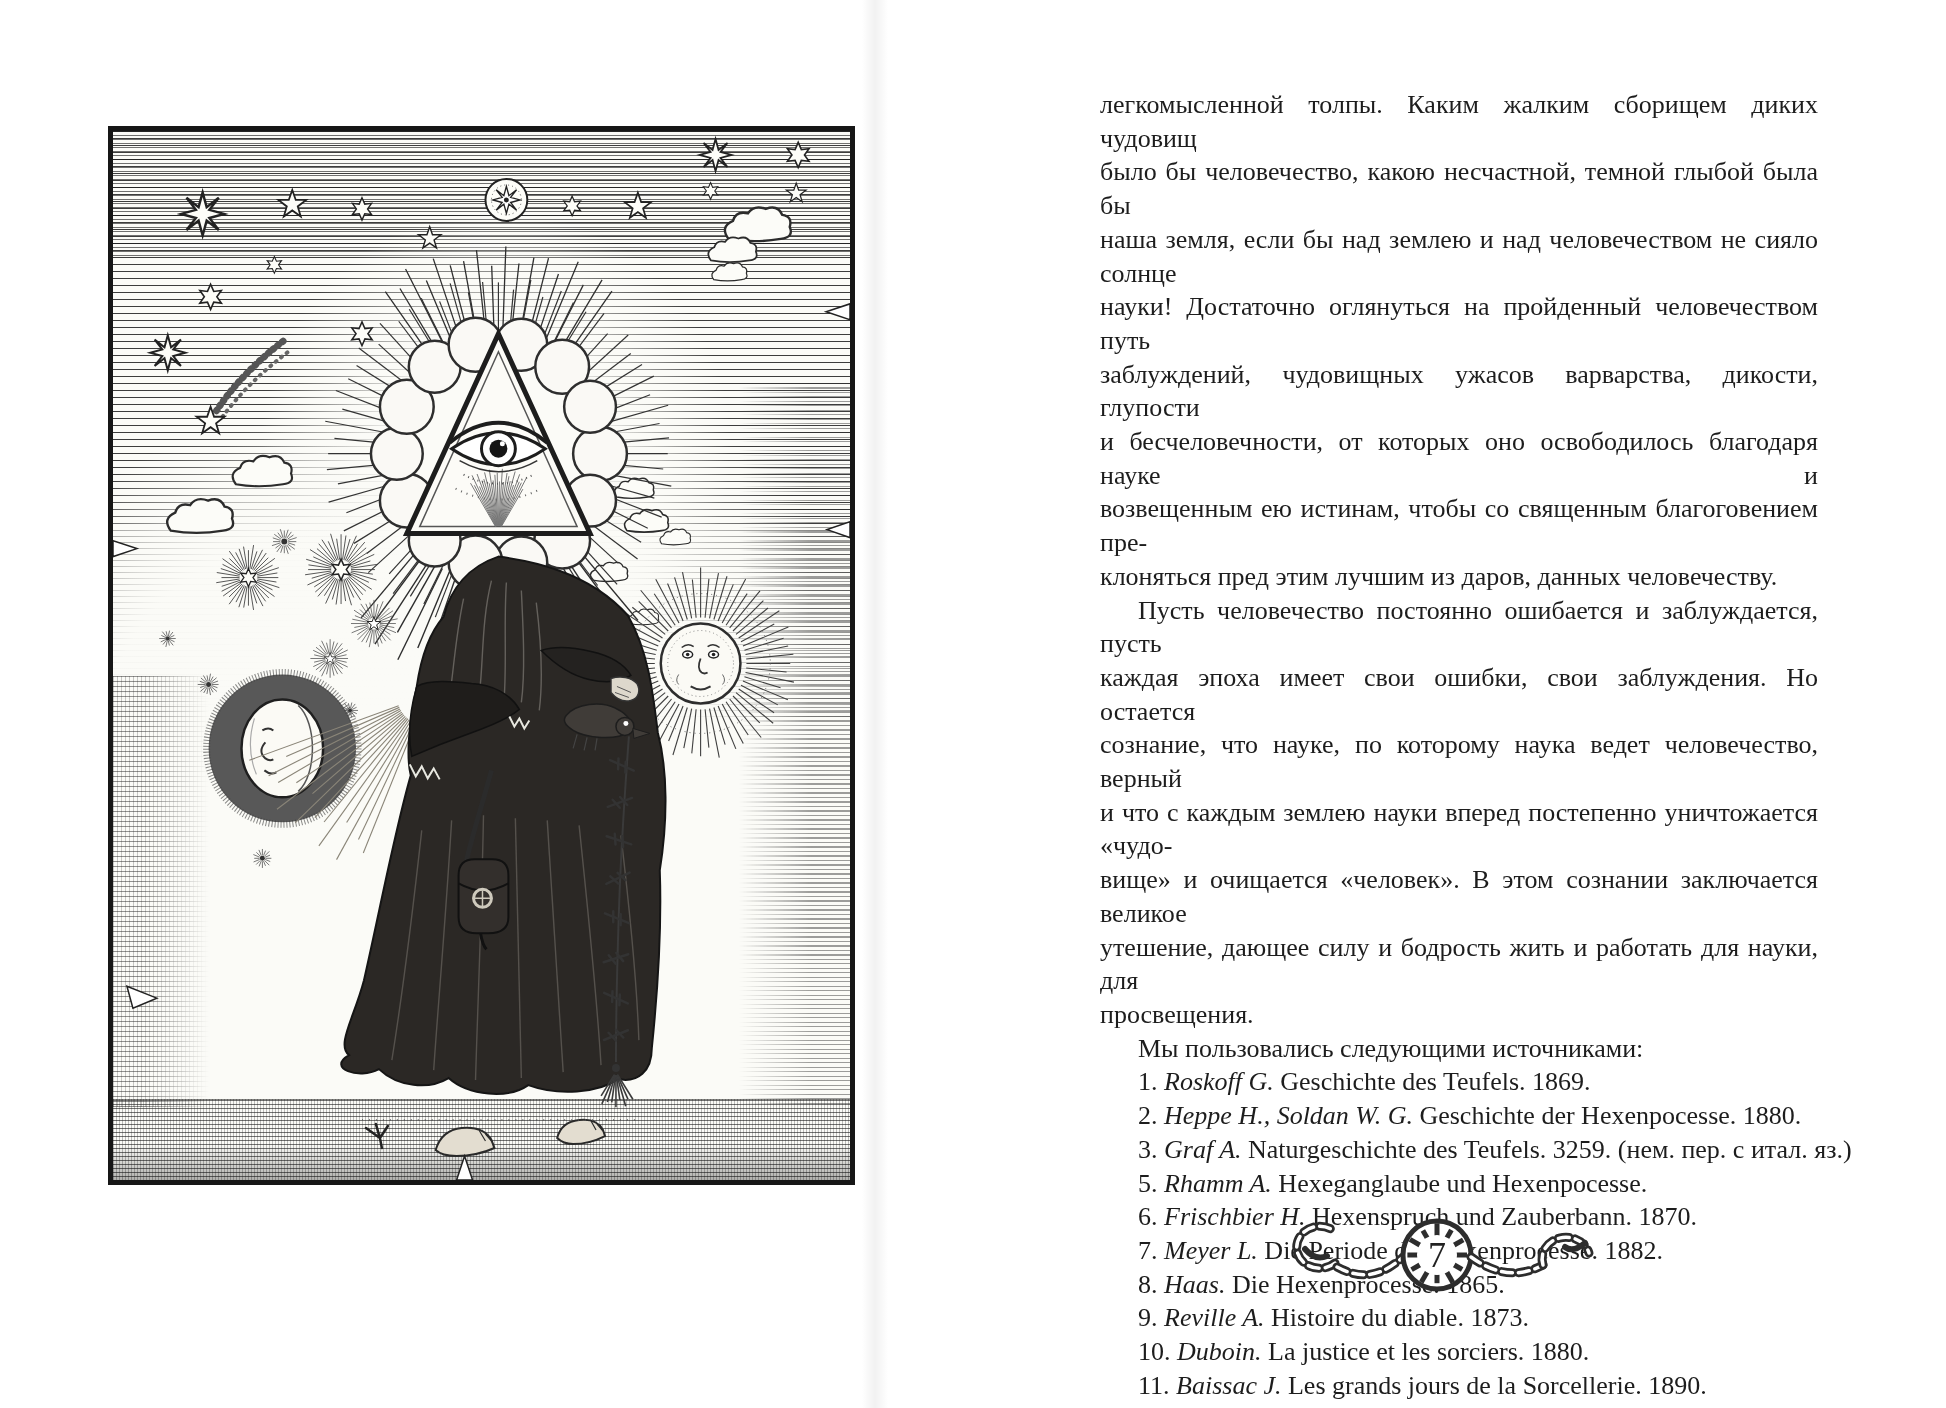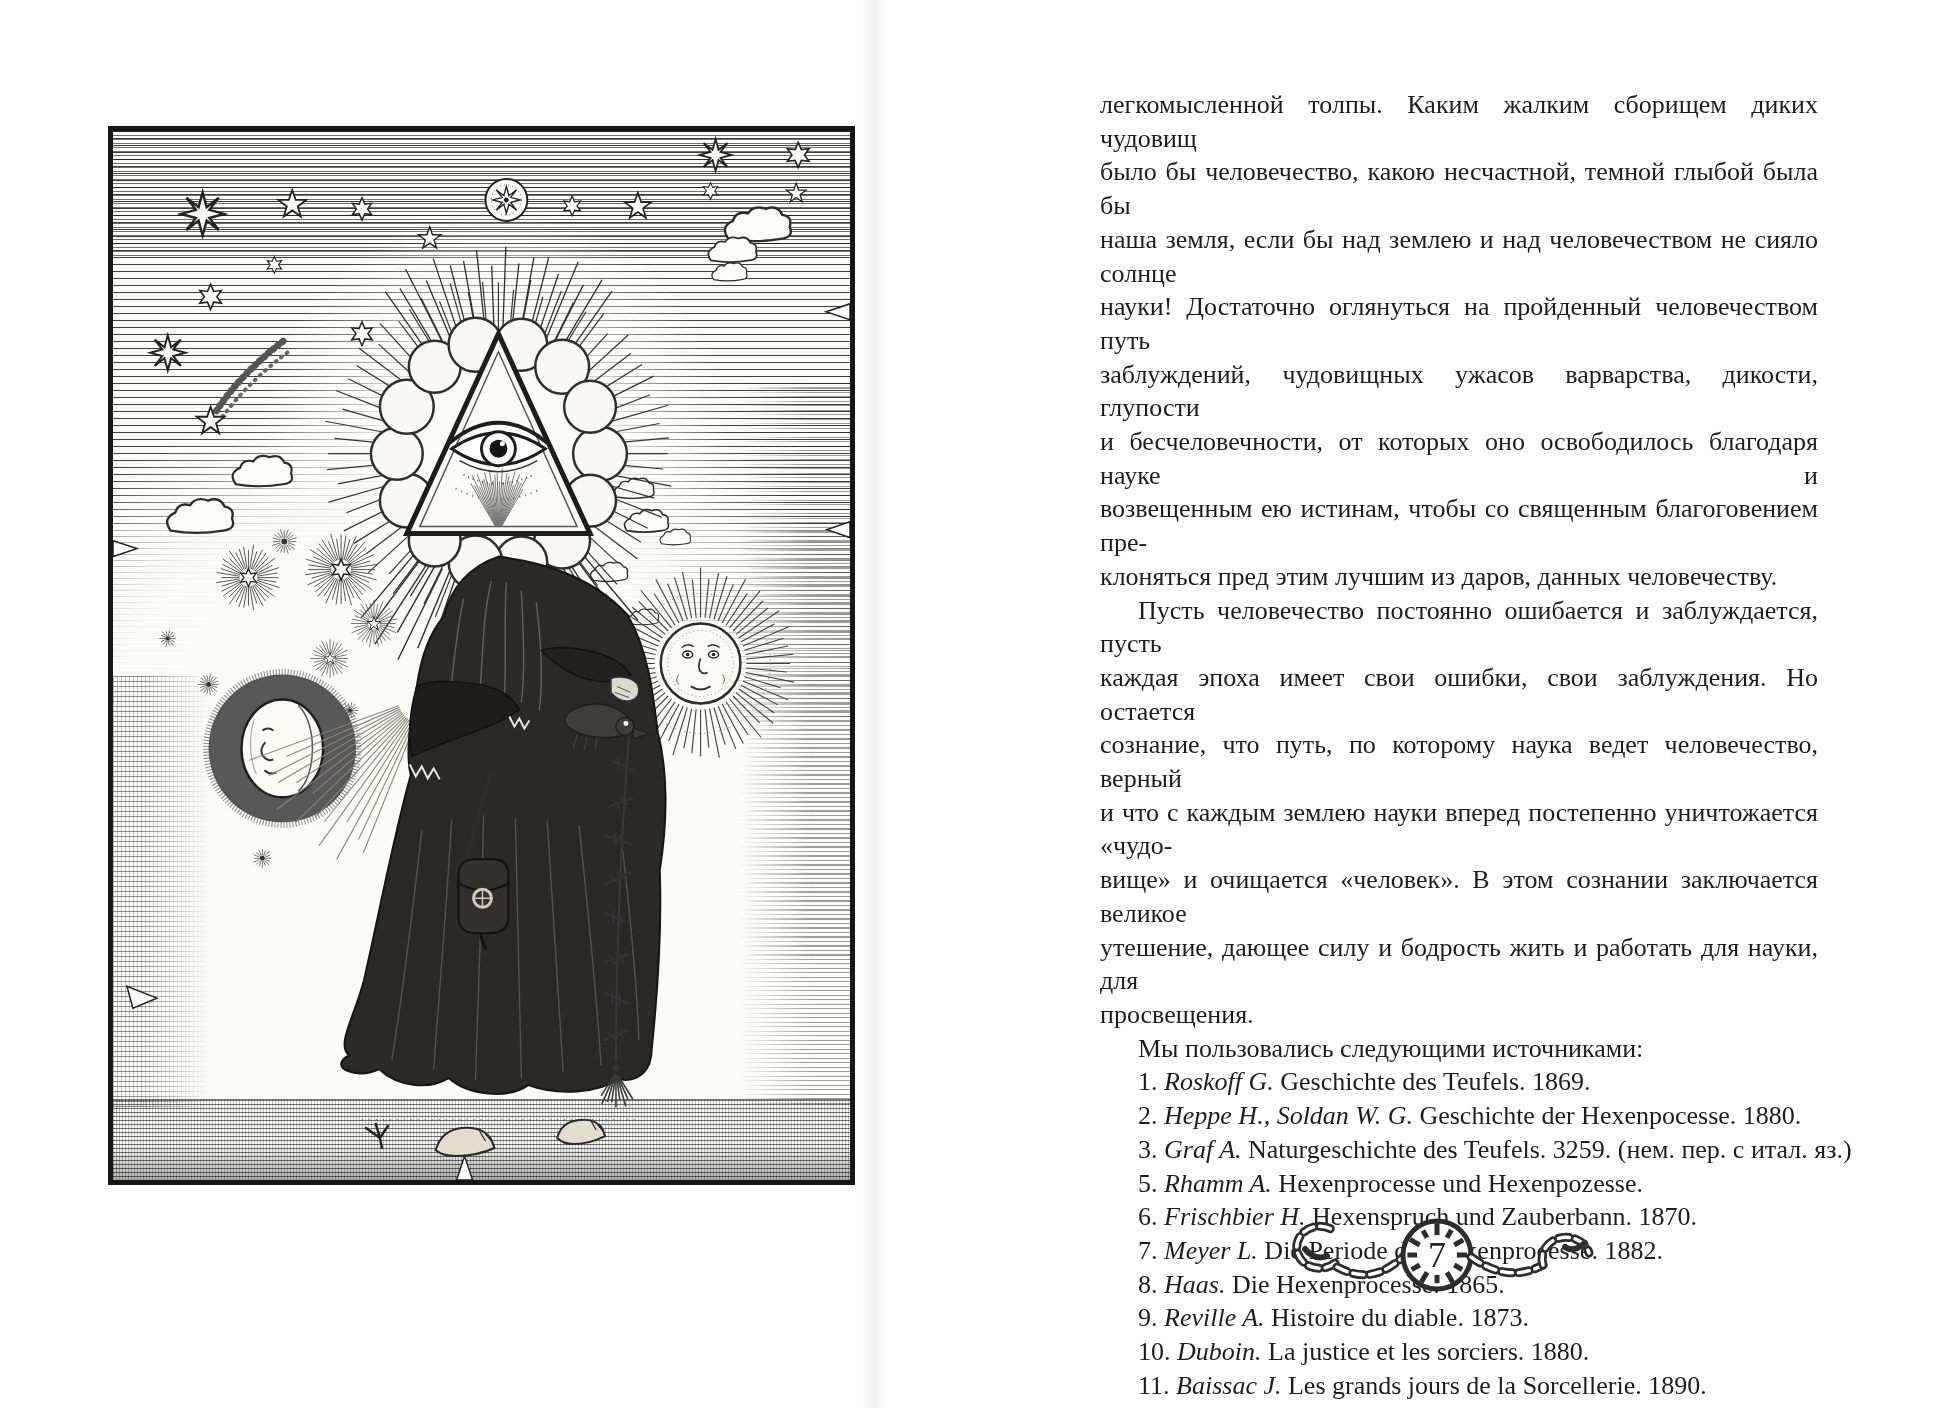--- a/index.html
+++ b/index.html
@@ -855,32 +855,32 @@
   <div class="ln j">было бы человечество, какою несчастной, темной глыбой была бы</div>
   <div class="ln j">наша земля, если бы над землею и над человечеством не сияло солнце</div>
   <div class="ln j">науки! Достаточно оглянуться на пройденный человечеством путь</div>
   <div class="ln j">заблуждений, чудовищных ужасов варварства, дикости, глупости</div>
   <div class="ln j">и бесчеловечности, от которых оно освободилось благодаря науке и</div>
   <div class="ln j">возвещенным ею истинам, чтобы со священным благоговением пре-</div>
   <div class="ln">клоняться пред этим лучшим из даров, данных человечеству.</div>
 
   <div class="ln j ind">Пусть человечество постоянно ошибается и заблуждается, пусть</div>
   <div class="ln j">каждая эпоха имеет свои ошибки, свои заблуждения. Но остается</div>
-  <div class="ln j">сознание, что путь, по которому наука ведет человечество, верный</div>
+  <div class="ln j">сознание, что науке, по которому наука ведет человечество, верный</div>
   <div class="ln j">и что с каждым землею науки вперед постепенно уничтожается «чудо-</div>
   <div class="ln j">вище» и очищается «человек». В этом сознании заключается великое</div>
   <div class="ln j">утешение, дающее силу и бодрость жить и работать для науки, для</div>
   <div class="ln">просвещения.</div>
 
   <div class="ln ind">Мы пользовались следующими источниками:</div>
 
   <div class="ln ind"><span>1.</span> <i>Roskoff G.</i> <span>Geschichte des Teufels. 1869.</span></div>
   <div class="ln ind"><span>2.</span> <i>Heppe H., Soldan W. G.</i> <span>Geschichte der Hexenpocesse. 1880.</span></div>
   <div class="ln ind"><span>3.</span> <i>Graf A.</i> <span>Naturgeschichte des Teufels. 3259. (нем. пер. с итал. яз.)</span></div>
-  <div class="ln ind"><span>5.</span> <i>Rhamm A.</i> <span>Hexenprocesse und Hexenpozesse.</span></div>
+  <div class="ln ind"><span>5.</span> <i>Rhamm A.</i> <span>Hexeganglaube und Hexenpocesse.</span></div>
   <div class="ln ind"><span>6.</span> <i>Frischbier H.</i> <span>Hexenspruch und Zauberbann. 1870.</span></div>
   <div class="ln ind"><span>7.</span> <i>Meyer L.</i> <span>Die Periode der Hexenprocesse. 1882.</span></div>
   <div class="ln ind"><span>8.</span> <i>Haas.</i> <span>Die Hexenprocesse. 1865.</span></div>
   <div class="ln ind"><span>9.</span> <i>Reville A.</i> <span>Histoire du diable. 1873.</span></div>
   <div class="ln ind"><span>10.</span> <i>Duboin.</i> <span>La justice et les sorciers. 1880.</span></div>
   <div class="ln ind"><span>11.</span> <i>Baissac J.</i> <span>Les grands jours de la Sorcellerie. 1890.</span></div>
   <div class="ln ind"><span>12.</span> <i>Giraud.</i> <span>Histoire de la folie. 1883.</span></div>
 
 </div>
 

